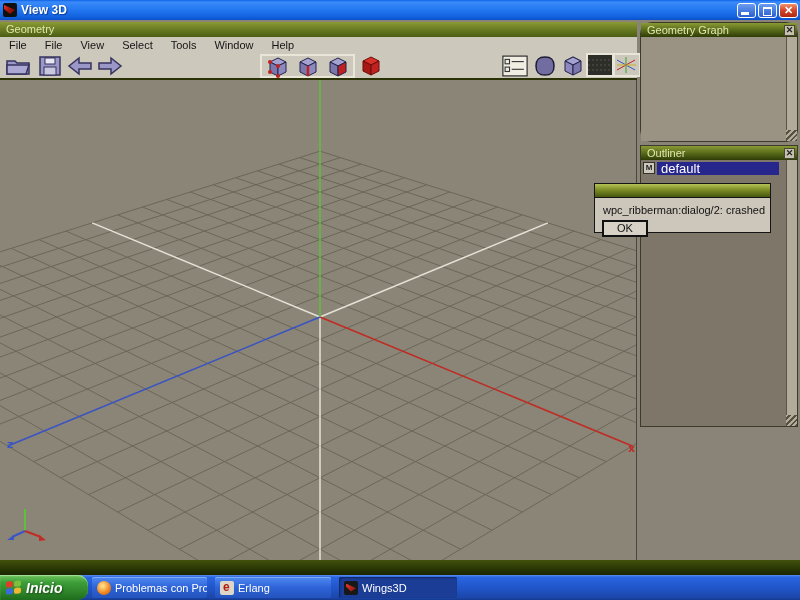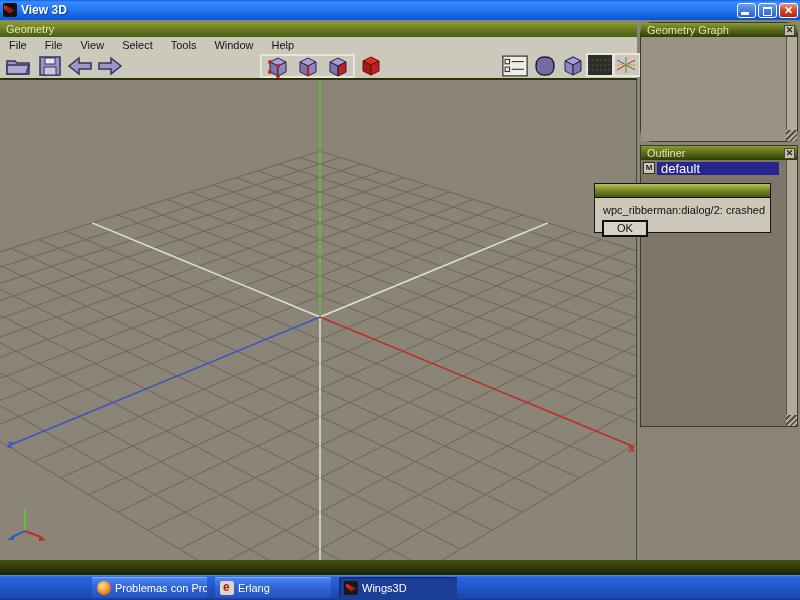--- a/index.html
+++ b/index.html
@@ -345,20 +345,29 @@
     </div>
   </div>
 
   <div id="dialog" class="abs">
     <div id="dialog-title"></div>
     <div id="dialog-msg">wpc_ribberman:dialog/2: crashed</div>
     <div id="dialog-ok">OK</div>
   </div>
 
   <div id="taskbar" class="abs">
+    <div id="start-btn">
+      <span id="start-flag">
+          <i></i>
+          <i></i>
+          <i></i>
+          <i></i>
+        </span>
+      <span id="start-label">Inicio</span>
+    </div>
     <div class="taskbtn" style="left:92px;width:115px">
       <span class="task-ico" id="ico-firefox"></span>
       <span>Problemas con Progra...</span>
     </div>
     <div class="taskbtn" style="left:215px;width:116px">
       <span class="task-ico" id="ico-erlang"></span>
       <span>Erlang</span>
     </div>
     <div class="taskbtn active" style="left:339px;width:118px">
       <span class="task-ico ico-wings"></span>

